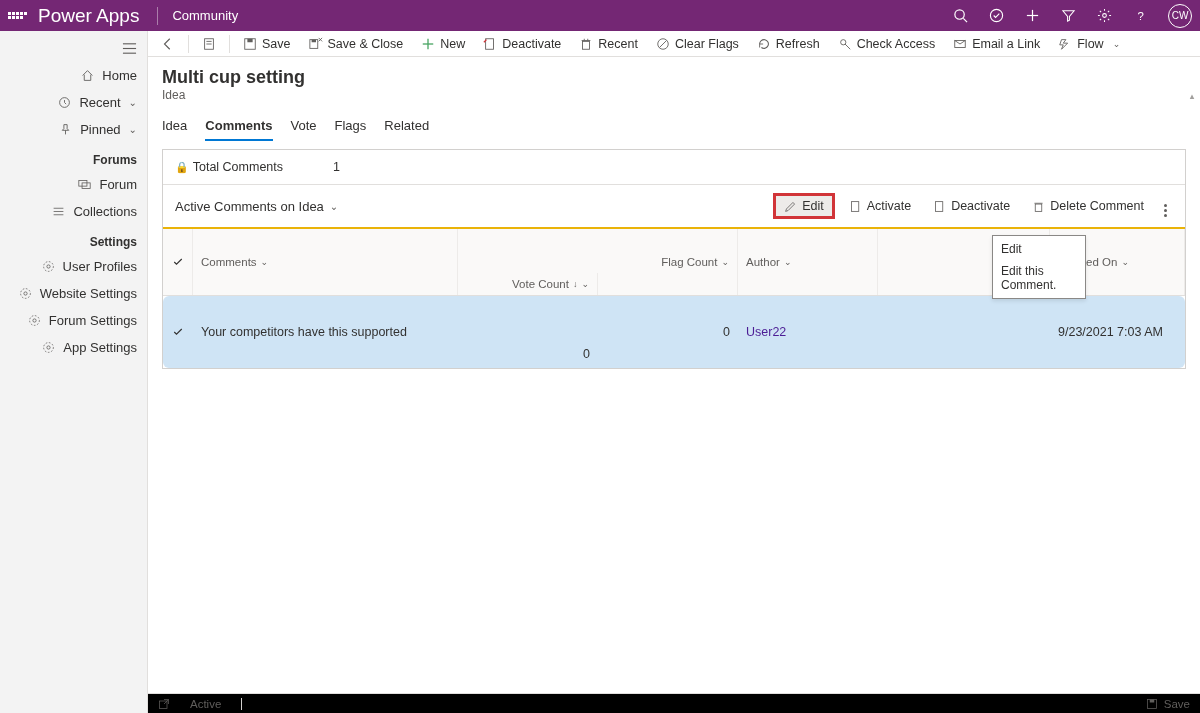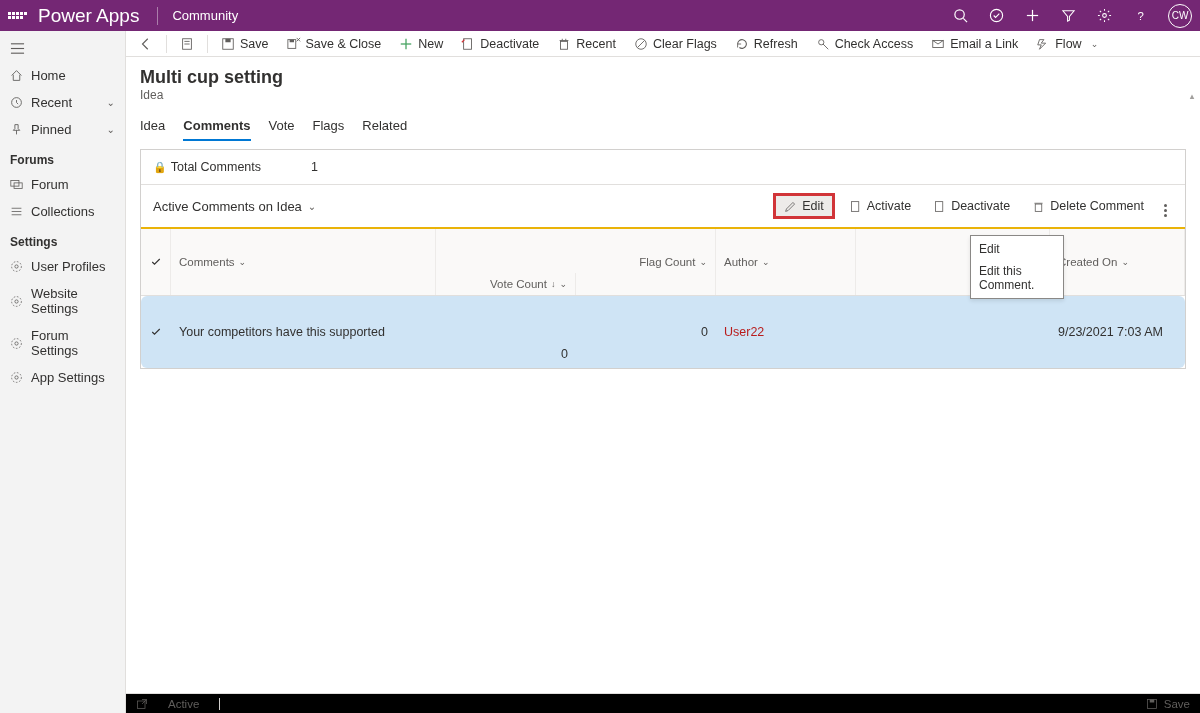--- a/index.html
+++ b/index.html
@@ -12,21 +12,21 @@
 .topbar .waffle span { width: 3px; height: 3px; background: #fff; }
 .topbar .brand { font-weight: 400; margin-left: 10px; margin-right: 14px; font-size: 19px;}
 .topbar .divider { width: 1px; height: 18px; background: rgba(255,255,255,.4); margin: 0 4px; }
 .topbar .community { margin-left: 10px; font-size: 13px; }
 .topbar .right { margin-left: auto; display: flex; align-items: center; gap: 20px; }
 .topbar .ticon { width: 16px; height: 16px; display: inline-flex; align-items: center; justify-content: center; }
 .topbar .avatar { width: 24px; height: 24px; border: 1px solid #fff; border-radius: 50%; display: flex; align-items: center; justify-content: center; font-size: 10px; }
 
 
 .shell { display: flex; height: calc(100% - 31px); }
-.leftnav { width: 126px; background: #f3f3f3; border-right: 1px solid #e1dfdd; display: flex; flex-direction: column; }
+.leftnav { width: 148px; background: #f3f3f3; border-right: 1px solid #e1dfdd; display: flex; flex-direction: column; align-items: flex-end; }
 .leftnav .hamb { padding: 10px 10px 6px; color: #605e5c; }
 .leftnav .item { display: flex; align-items: center; gap: 8px; padding: 6px 10px; color: #323130; cursor: pointer; }
 .leftnav .item .chev { margin-left: auto; color: #605e5c; font-size: 10px; }
 .leftnav .section { font-weight: 600; padding: 10px 10px 4px; font-size: 12px; }
 
 .main { flex: 1; display: flex; flex-direction: column; min-width: 0; position: relative; }
 .cmdbar { height: 26px; border-bottom: 1px solid #e1dfdd; display: flex; align-items: center; padding: 0 6px; gap: 4px; }
 .cmdbar .btn { display: flex; align-items: center; gap: 5px; padding: 3px 7px; font-size: 12.5px; cursor: pointer; color: #323130; }
 .cmdbar .sep { width: 1px; height: 18px; background: #e1dfdd; margin: 0 2px; }
 
@@ -55,21 +55,21 @@
 .gridhdr .cell { padding: 5px 8px; display: flex; align-items: center; gap: 4px; border-right: 1px solid #edebe9; }
 .row { display: flex; background: #cfe4f5; font-size: 12.5px; border-radius: 6px; }
 .row .cell { padding: 7px 8px; display: flex; align-items: center; gap: 5px; }
 .col-chk { width: 30px; justify-content: center; }
 .col-comment { width: 265px; }
 .col-vote { width: 140px; justify-content: flex-end; margin-top: 44px; }
 .col-flag { width: 140px; justify-content: flex-end; }
 .col-author { width: 140px; }
 .col-status { flex:1; }
 .col-created { width: 135px; }
-.link { color: #b91c1c; cursor: pointer; }
+.link { color: #4c1d95; cursor: pointer; }
 
 .tooltip { position: absolute; top: 204px; left: 844px; width: 94px; background: #fff; border: 1px solid #8a8886; padding: 6px 8px; font-size: 12px; box-shadow: 0 2px 4px rgba(0,0,0,.1); }
 .tooltip .t1 { margin-bottom: 8px; }
 
 .statusbar { position: absolute; bottom: 0; left: 0; right: 0; height: 20px; background: #000000; border-top: 1px solid #e1dfdd; display: flex; align-items: center; padding: 0 10px; font-size: 11.5px; gap: 20px; color:#605e5c;}
 .statusbar .r { margin-left:auto; display:flex; gap:6px; align-items:center;}
 svg { display: block; }
 .rightscroll { position:absolute; right:4px; top:60px; width:8px; display:flex; flex-direction:column; gap:4px; align-items:center;}
 .rightscroll .arr { font-size:9px; color:#a19f9d;}
 </style>

